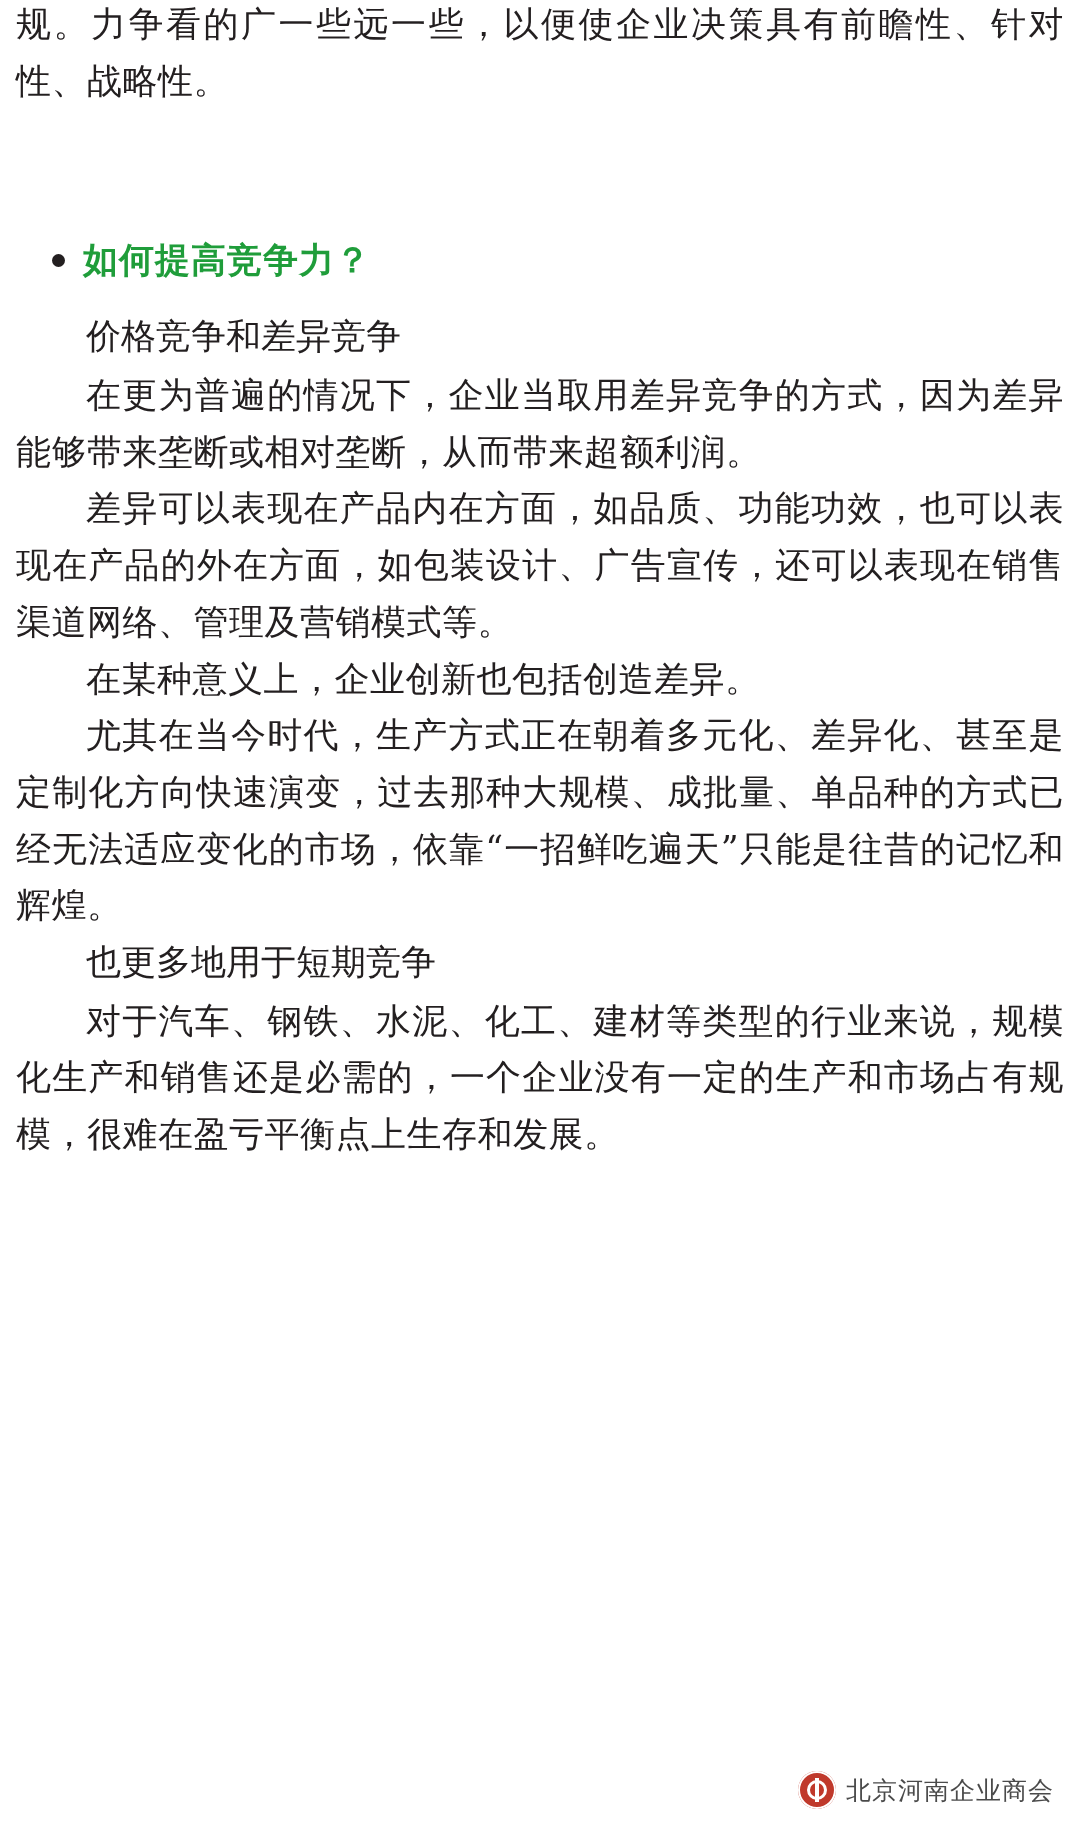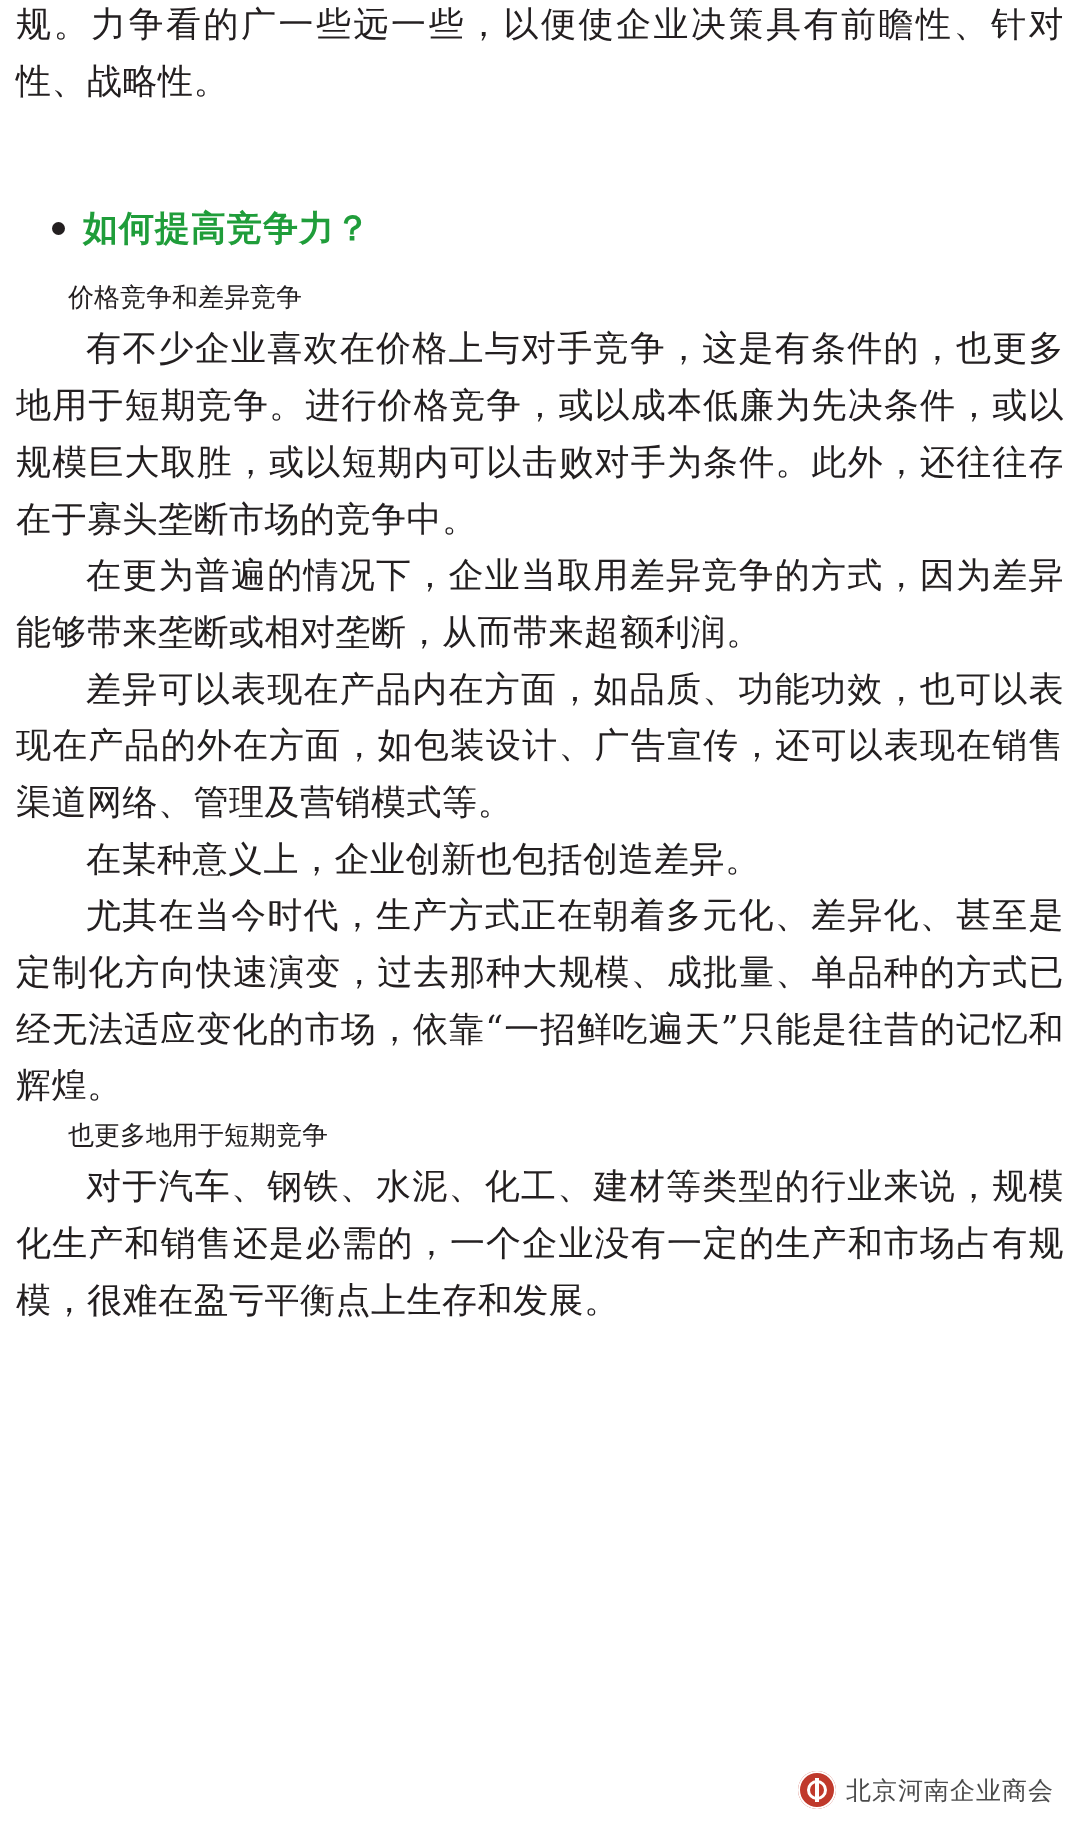--- a/index.html
+++ b/index.html
@@ -36,37 +36,38 @@
   .first-line {
     margin-top: -4px;
   }
   .spacer-lg { height: 96px; }
 
   .heading-row {
     display: flex;
     align-items: center;
     padding-left: 36px;
     margin-bottom: 24px;
+    margin-top: 32px;
   }
   .bullet {
     width: 13px;
     height: 13px;
     border-radius: 50%;
     background: #231f20;
     margin-right: 18px;
     flex: none;
   }
   .heading-text {
     font-size: 35px;
     font-weight: bold;
     color: #1f9d3a;
     letter-spacing: 1px;
   }
   .subhead {
-    font-size: 26px;
+    font-size: 35px;
     line-height: 1.62;
     text-indent: 2em;
     margin: 0 0 2px 0;
   }
 
   .watermark {
     position: absolute;
     right: 16px;
     bottom: 16px;
     display: flex;
@@ -121,21 +122,20 @@
 
   <div class="spacer-lg"></div>
 
   <div class="heading-row">
     <span class="bullet"></span>
     <span class="heading-text">如何提高竞争力？</span>
   </div>
 
   <p class="subhead">价格竞争和差异竞争</p>
 
-  <p class="para indent">有不少企业喜欢在价格上与对手竞争，这是有条件的，也更多地用于短期竞争。进行价格竞争，或以成本低廉为先决条件，或以规模巨大取胜，或以短期内可以击败对手为条件。此外，还往往存在于寡头垄断市场的竞争中。</p>
   <p class="para indent">在更为普遍的情况下，企业当取用差异竞争的方式，因为差异能够带来垄断或相对垄断，从而带来超额利润。</p>
   <p class="para indent">差异可以表现在产品内在方面，如品质、功能功效，也可以表现在产品的外在方面，如包装设计、广告宣传，还可以表现在销售渠道网络、管理及营销模式等。</p>
   <p class="para indent">在某种意义上，企业创新也包括创造差异。</p>
   <p class="para indent">尤其在当今时代，生产方式正在朝着多元化、差异化、甚至是定制化方向快速演变，过去那种大规模、成批量、单品种的方式已经无法适应变化的市场，依靠“一招鲜吃遍天”只能是往昔的记忆和辉煌。</p>
 
   <p class="subhead">也更多地用于短期竞争</p>
 
   <p class="para indent">对于汽车、钢铁、水泥、化工、建材等类型的行业来说，规模化生产和销售还是必需的，一个企业没有一定的生产和市场占有规模，很难在盈亏平衡点上生存和发展。</p>
 
   <div class="watermark">

